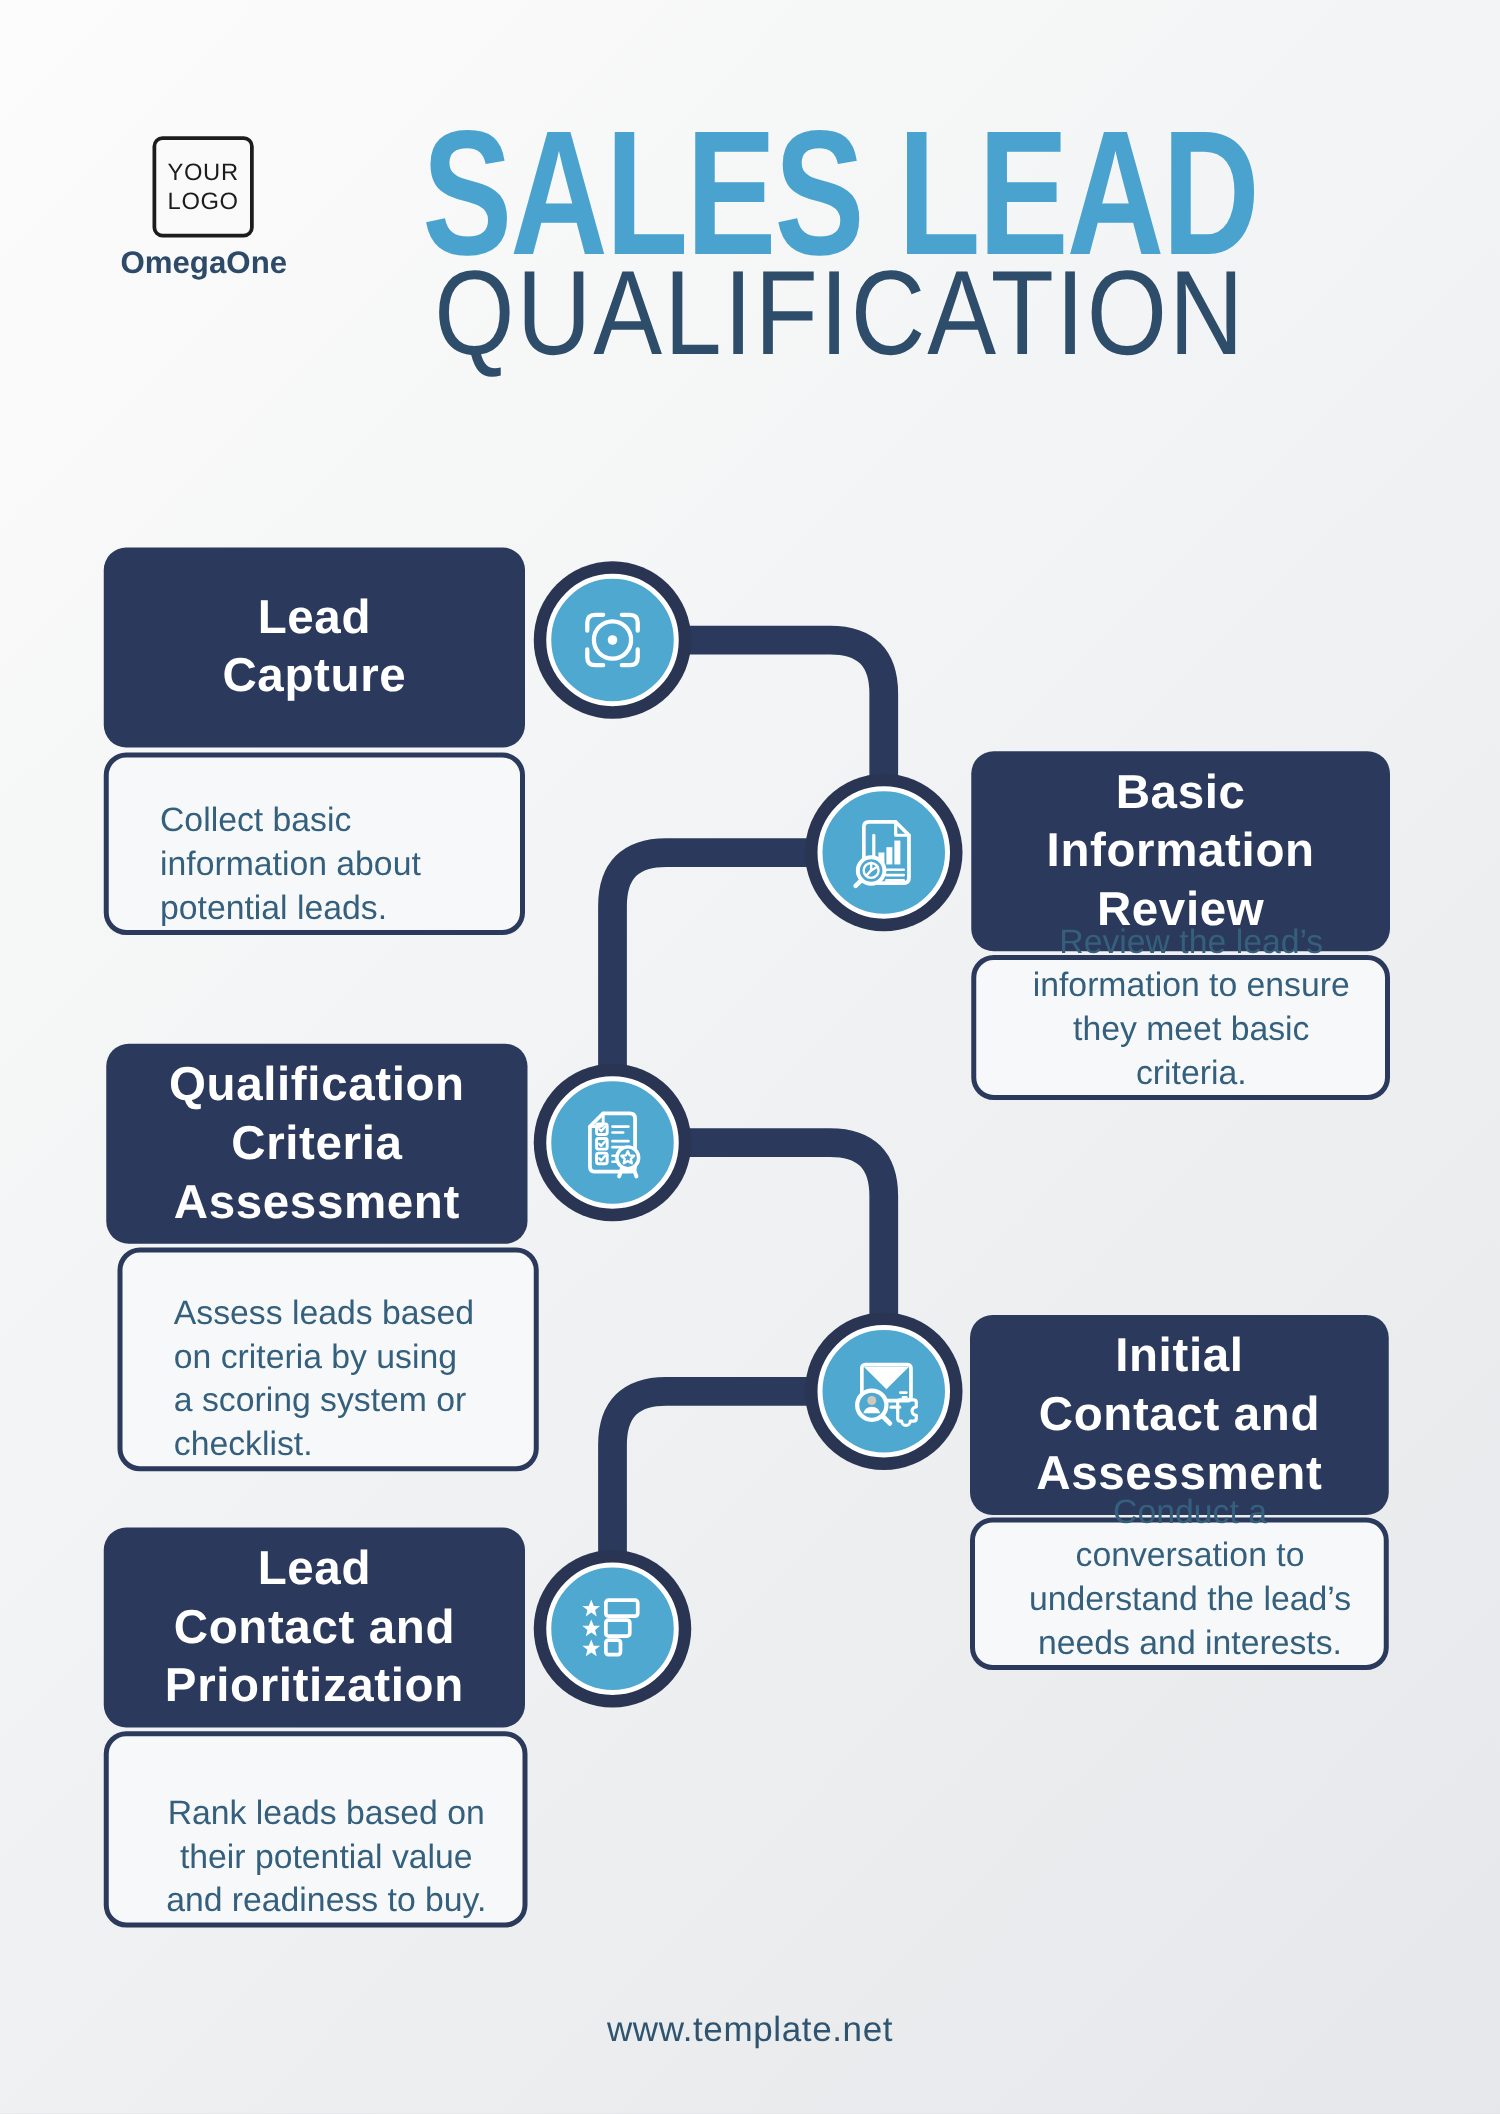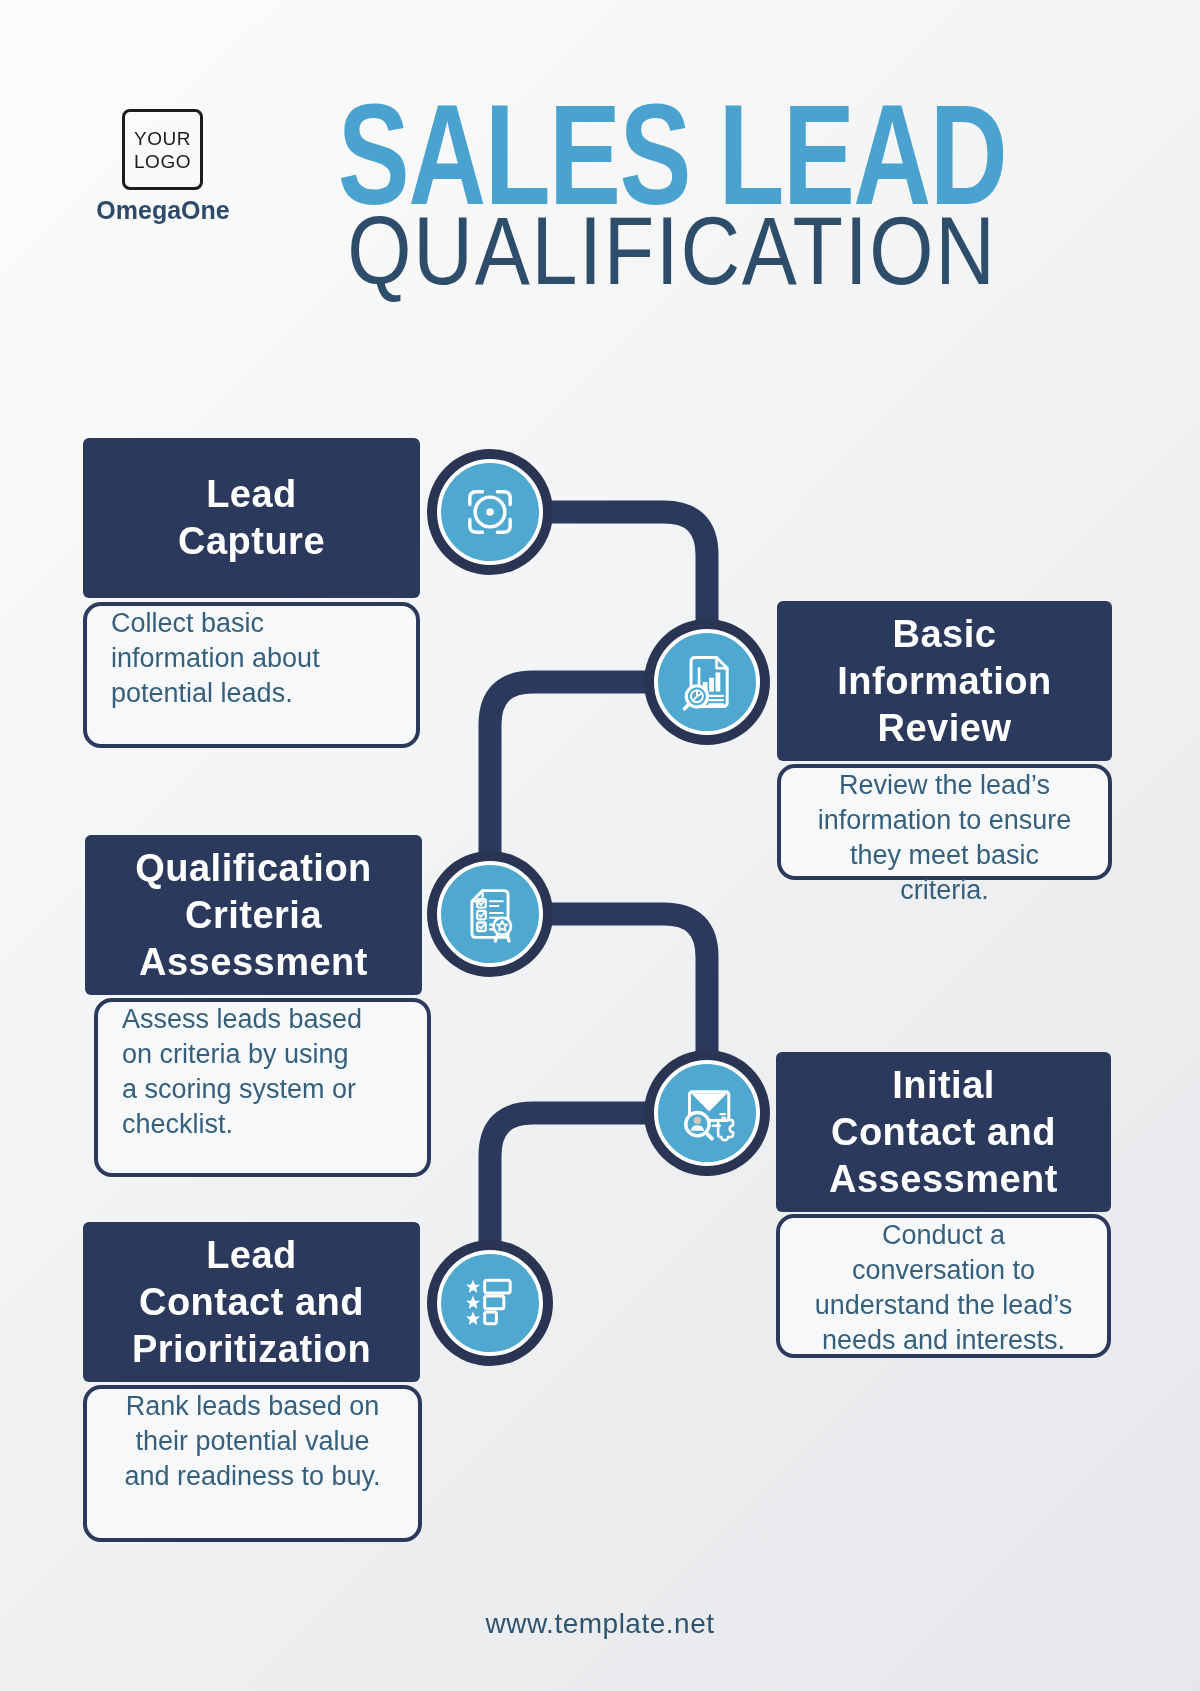--- a/index.html
+++ b/index.html
@@ -30,31 +30,31 @@
     font-size:96px; line-height:96px; font-weight:400; color:#2e4d6b;
     transform:scaleX(.86); letter-spacing:2px; white-space:nowrap;
   }
 
   
   svg.connector { position:absolute; left:0; top:0; }
   .connector path { stroke:#2b3a5c; stroke-width:23; fill:none; stroke-linecap:round; }
 
   
   .step-header {
-    position:absolute; box-sizing:border-box; background:#2b3a5c; border-radius:6px;
+    position:absolute; box-sizing:border-box; background:#2b3a5c; border-radius:18px;
     color:#ffffff; display:flex; flex-direction:column; justify-content:center;
     align-items:center; text-align:center; font-weight:bold; font-size:38px;
     letter-spacing:.5px;
   }
   .step-header .line { line-height:47px; white-space:nowrap; }
   .step-desc {
     position:absolute; box-sizing:border-box; background:#f7f8f9;
     border:4px solid #2b3a5c; border-radius:18px;
-    display:flex; align-items:flex-start;
-    color:#35607d; font-size:27px; line-height:35px;
+    display:flex; align-items:flex-end;
+    color:#35607d; font-size:27px; line-height:35px;padding-left:17px;
   }
   .step-desc p { margin:0; }
   .step-desc.align-left p   { margin-left:24px; text-align:left; }
   .step-desc.align-center p { margin:0 auto; text-align:center; }
 
   
   .node {
     position:absolute; width:126px; height:126px; border-radius:50%;
     background:#2a3553; display:flex; align-items:center; justify-content:center;
   }
@@ -116,21 +116,21 @@
   </div>
   <div class="step-desc align-left" style="left:94px; top:998px; width:337px; height:179px;">
     <p style="max-width:245px;">Assess leads based on criteria by using a scoring system or checklist.</p>
   </div>
 
   <div class="step-header" style="left:776px; top:1052px; width:335px; height:160px;">
     <div class="line">Initial</div>
     <div class="line">Contact and</div>
     <div class="line">Assessment</div>
   </div>
-  <div class="step-desc align-center" style="left:776px; top:1214px; width:335px; height:144px;">
+  <div class="step-desc align-center" style="left:776px; top:1214px; width:335px; height:122px;">
     <p style="max-width:272px;">Conduct a conversation to understand the lead’s needs and interests.</p>
   </div>
 
   <div class="step-header" style="left:83px; top:1222px; width:337px; height:160px;">
     <div class="line">Lead</div>
     <div class="line">Contact and</div>
     <div class="line">Prioritization</div>
   </div>
   <div class="step-desc align-center" style="left:83px; top:1385px; width:339px; height:157px;">
     <p style="max-width:270px;">Rank leads based on their potential value and readiness to buy.</p>

